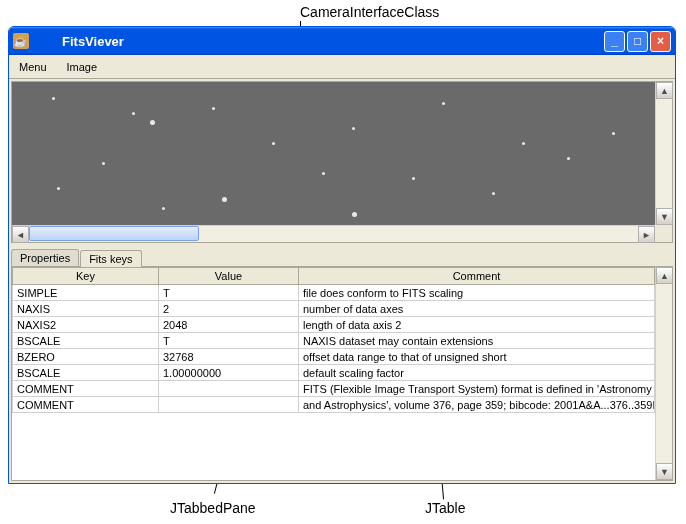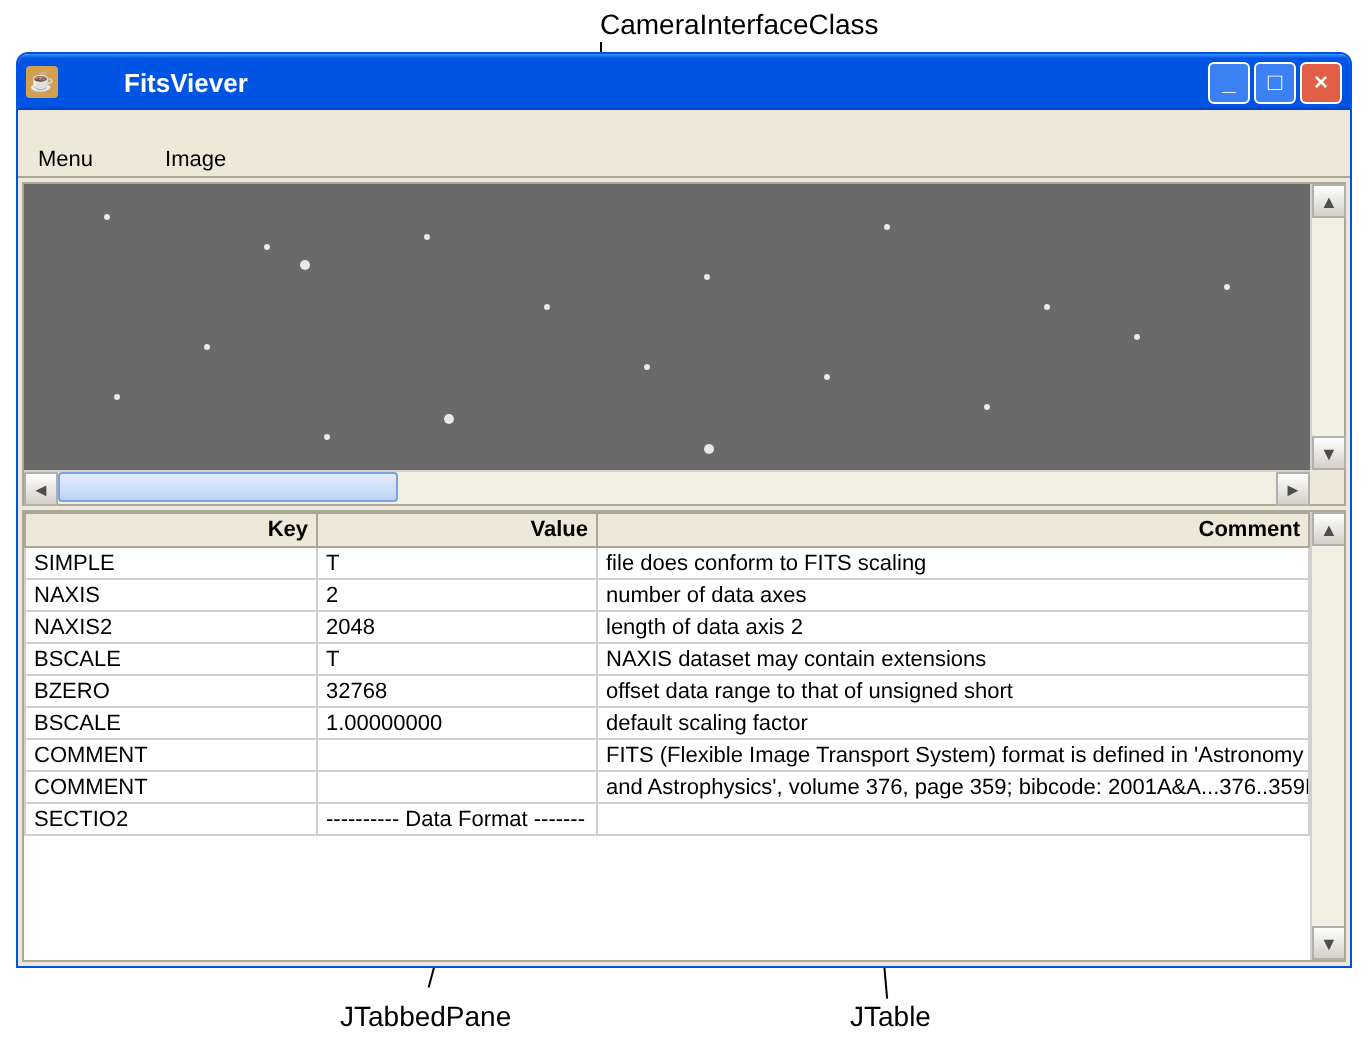--- a/index.html
+++ b/index.html
@@ -63,26 +63,26 @@
     width: 21px; height: 21px;
     border: 1px solid #fff;
     border-radius: 3px;
     display: flex; align-items: center; justify-content: center;
     font-weight: bold; font-size: 12px;
     cursor: pointer;
   }
   .win-btn.min, .win-btn.max { background: #3c81f3; color: #fff; }
   .win-btn.close { background: #e35e47; color: #fff; }
   .menubar {
-    height: 34px;
-    background: #ece9d8;
-    display: flex;
-    align-items: flex-end;
+    height: 24px;
+    background: #ece9d8;
+    display: flex;
+    align-items: center;
     padding: 0 4px;
-    gap: 24px;
+    gap: 8px;
     border-bottom: 1px solid #aca899;
   }
   .menu-item { padding: 2px 6px; cursor: pointer; }
   .tabstrip-top {
     height: 22px;
     background: #ece9d8;
     padding: 2px 2px 0 2px;
     border-bottom: 1px solid #aca899;
     display: flex;
   }
@@ -172,25 +172,25 @@
     overflow: hidden;
   }
   .table-inner { flex: 1; overflow: hidden; }
   table {
     width: 100%;
     border-collapse: collapse;
     table-layout: fixed;
     font-size: 11px;
   }
   th {
-    text-align: right;
+    text-align: center;
     background: #ece9d8;
     border: 1px solid #aca899;
     padding: 1px 4px;
-    font-weight: bold;
+    font-weight: normal;
     height: 17px;
   }
   td {
     border: 1px solid #d0d0d0;
     padding: 1px 4px;
     height: 16px;
     white-space: nowrap;
     overflow: hidden;
     text-overflow: clip;
   }
@@ -267,20 +267,24 @@
         <div class="scroll-btn">◄</div>
         <div class="track">
           <div class="thumb"></div>
         </div>
         <div class="scroll-btn">►</div>
       </div>
       <div class="hscroll-corner"></div>
     </div>
   </div>
 
+  <div class="bottom-tabs">
+    <div class="btab inactive">Properties</div>
+    <div class="btab active">Fits keys</div>
+  </div>
 
   <div class="table-wrap">
     <div class="table-inner">
       <table>
         <colgroup>
             <col class="c-key">
             <col class="c-val">
             <col class="c-com">
           </colgroup>
         <thead>
@@ -324,25 +328,20 @@
             <tr>
               <td>COMMENT</td>
               <td></td>
               <td>FITS (Flexible Image Transport System) format is defined in 'Astronomy</td>
             </tr>
             <tr>
               <td>COMMENT</td>
               <td></td>
               <td>and Astrophysics', volume 376, page 359; bibcode: 2001A&amp;A...376..359H</td>
             </tr>
-            <tr>
-              <td>SECTIO2</td>
-              <td>---------- Data Format -------</td>
-              <td></td>
-            </tr>
           </tbody>
       </table>
     </div>
     <div class="table-vscroll">
       <div class="scroll-btn">▲</div>
       <div class="scroll-btn">▼</div>
     </div>
   </div>
 
 </div>

